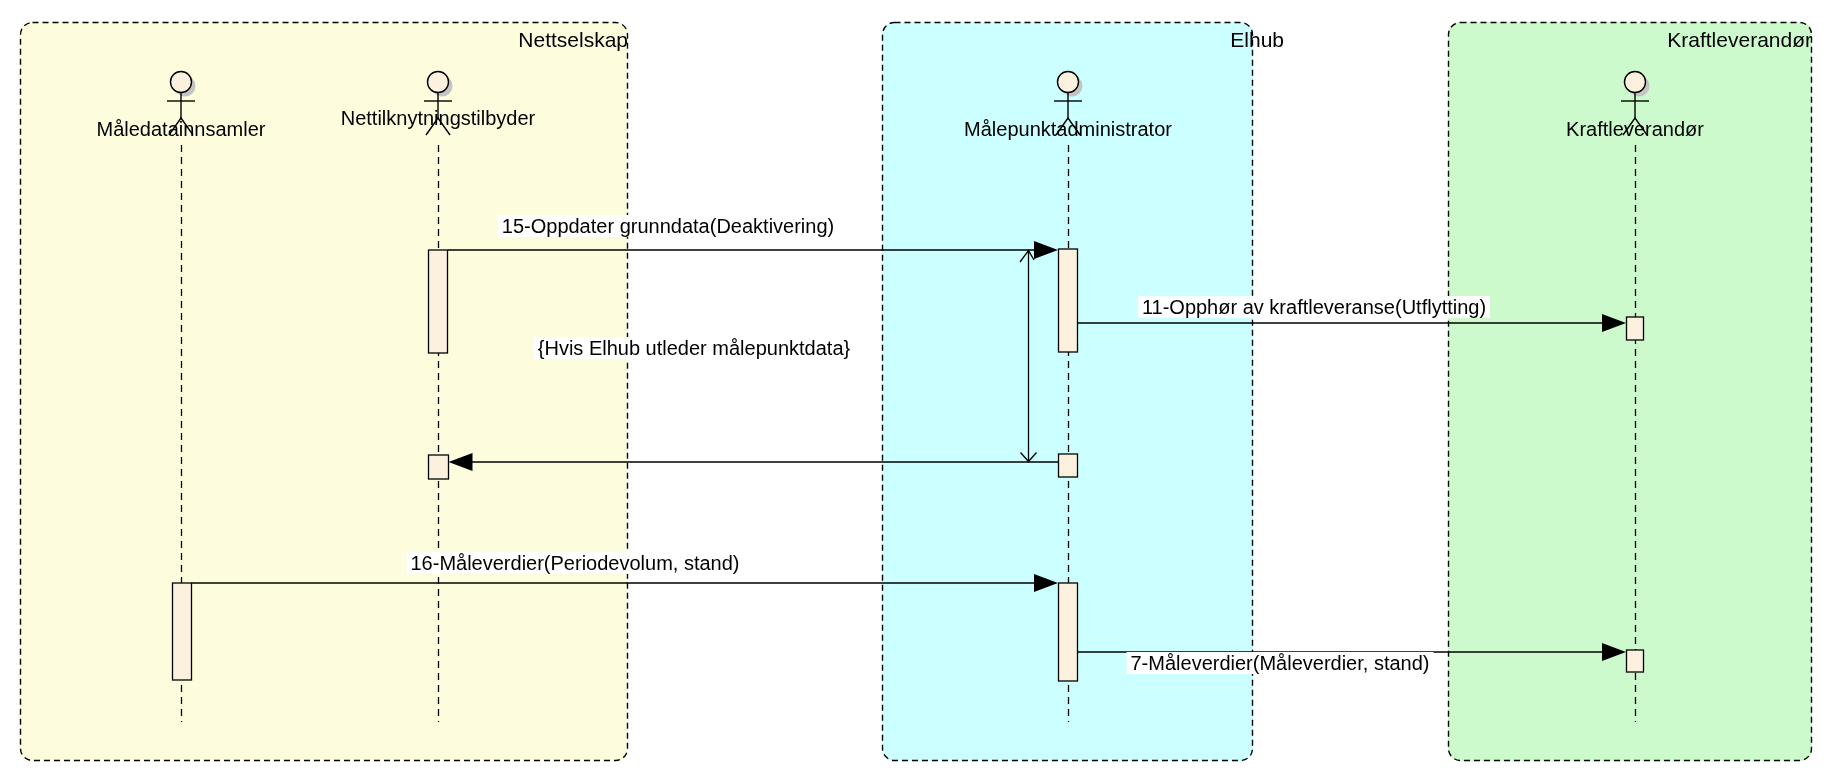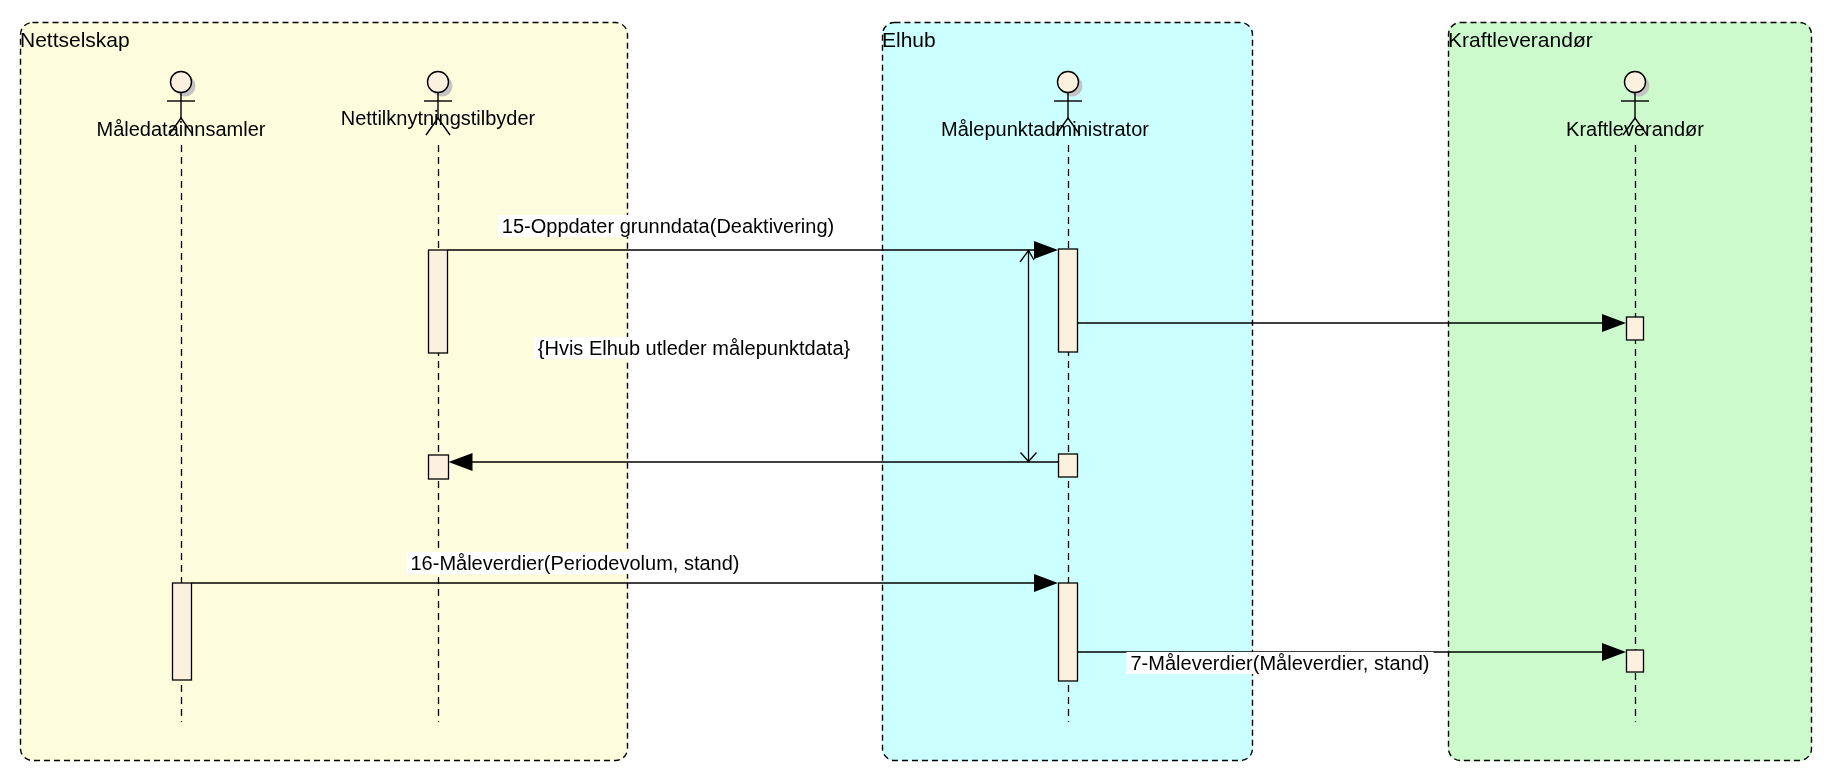--- a/index.html
+++ b/index.html
@@ -2,21 +2,21 @@
 <html><head>
 <meta charset="utf-8">
 <style>
   html,body{margin:0;padding:0;background:#ffffff;}
   .canvas{
     position:relative;width:1836px;height:782px;background:#ffffff;overflow:hidden;
     font-family:"Liberation Sans", sans-serif;color:#000;
   }
   .partition{position:absolute;border-radius:12px;}
   .partition-title{
-    position:absolute;text-align:left;font-size:21px;line-height:24px;
+    position:absolute;text-align:right;font-size:21px;line-height:24px;
   }
   .actor-label{
     position:absolute;text-align:left;font-size:20px;line-height:23px;white-space:nowrap;
     transform:translateX(-50%);
   }
   .msg-label{
     position:absolute;font-size:20px;line-height:22px;white-space:nowrap;
     background:#ffffff;padding:0 4px;transform:translateX(-50%);
   }
   svg.overlay{position:absolute;left:0;top:0;}
@@ -117,21 +117,22 @@
       <g stroke-width="1.3" fill="none">
         <line x1="1028.5" y1="250" x2="1028.5" y2="462"></line>
         <polyline points="1020,262 1028.5,250.5 1034,260"></polyline>
         <polyline points="1020.5,452.5 1028.5,461.5 1036.5,452.5"></polyline>
       </g>
     </g>
   </svg>
 
   <div class="actor-label" style="left:181px;top:118px;">Måledatainnsamler</div>
   <div class="actor-label" style="left:438px;top:107px;">Nettilknytningstilbyder</div>
-  <div class="actor-label" style="left:1045px;top:118px;">Målepunktadministrator</div>
+  <div class="actor-label" style="left:1068px;top:118px;">Målepunktadministrator</div>
   <div class="actor-label" style="left:1635px;top:118px;">Kraftleverandør</div>
 
   <div class="msg-label" style="left:668px;top:215px;">15-Oppdater grunndata(Deaktivering)</div>
+  <div class="msg-label" style="left:1314px;top:296px;">11-Opphør av kraftleveranse(Utflytting)</div>
   <div class="msg-label" style="left:694px;top:337px;">{Hvis Elhub utleder målepunktdata}</div>
   <div class="msg-label" style="left:575px;top:552px;">16-Måleverdier(Periodevolum, stand)</div>
   <div class="msg-label" style="left:1280px;top:652px;">7-Måleverdier(Måleverdier, stand)</div>
 
 </div>
 
 </body></html>

